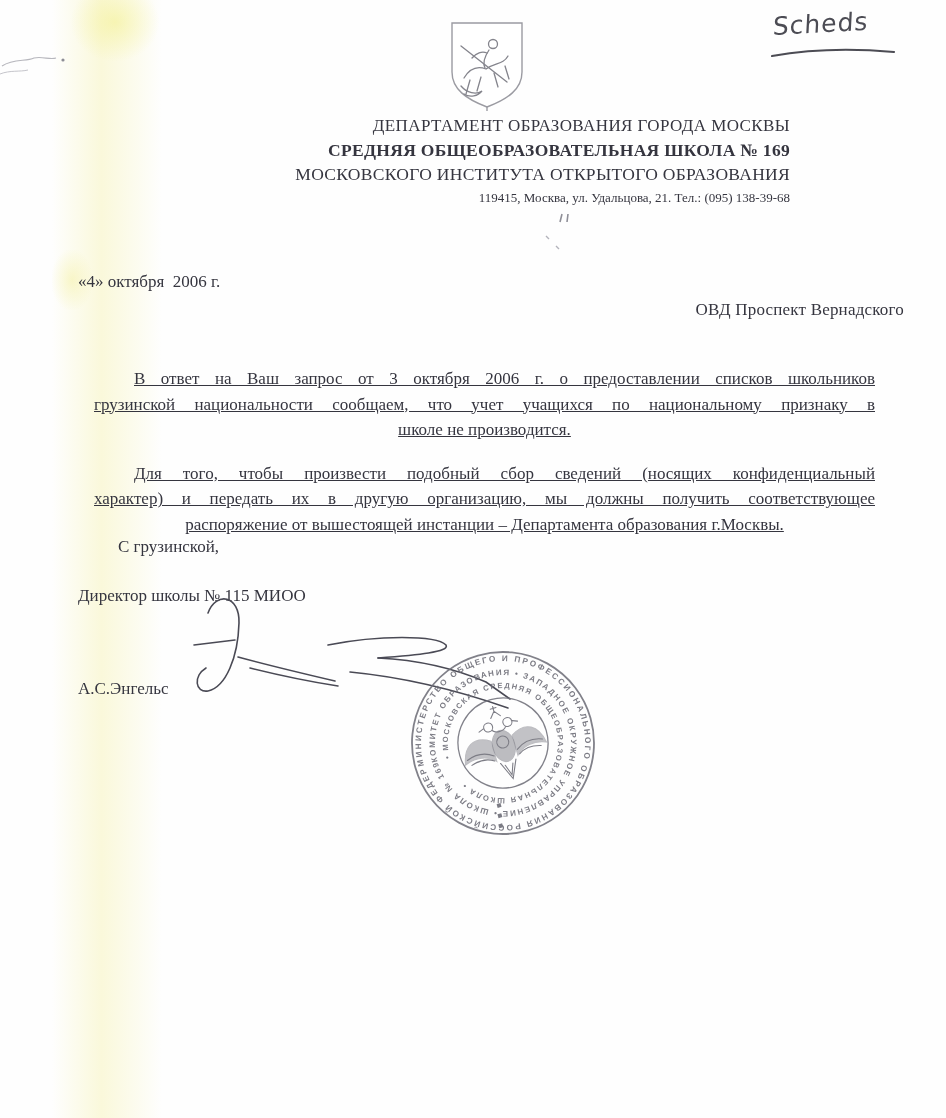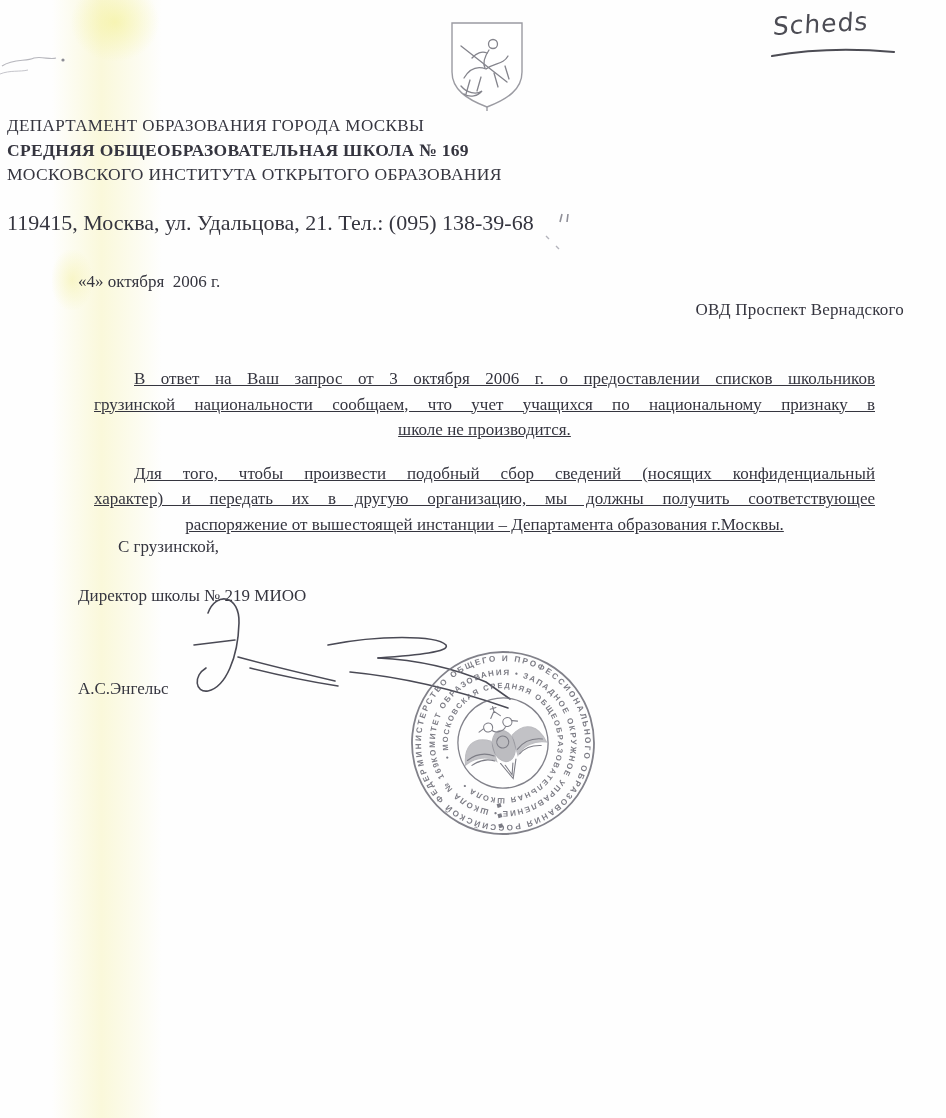--- a/index.html
+++ b/index.html
@@ -30,27 +30,27 @@
   .handwritten-note{
     position:absolute;left:772px;top:8px;width:150px;height:60px;
     font-family:"DejaVu Sans", sans-serif;
     font-size:25px;color:#4c4c54;
     transform:rotate(-3deg) skewX(-6deg);
     letter-spacing:1px;
   }
   .note-underline{position:absolute;left:768px;top:44px;}
   .emblem{position:absolute;left:448px;top:20px;}
   .header{
-    position:absolute;left:7px;top:114px;width:774px;
-    text-align:left;line-height:24px;
+    position:absolute;left:16px;top:114px;width:774px;
+    text-align:right;line-height:24px;
   }
   .header .l1{font-size:17px;letter-spacing:0.4px;}
   .header .l2{font-size:17.5px;font-weight:bold;letter-spacing:0.3px;}
   .header .l3{font-size:17.5px;font-weight:normal;letter-spacing:0.3px;}
-  .header .l4{font-size:22px;margin-top:25px;}
+  .header .l4{font-size:13px;}
   .specks{position:absolute;left:540px;top:208px;}
   .date-line{
     position:absolute;left:78px;top:272px;
     font-size:17px;white-space:pre;
   }
   .addressee{
     position:absolute;right:42px;top:300px;
     font-size:17px;font-weight:normal;letter-spacing:0.2px;
   }
   .body-text{
@@ -133,21 +133,21 @@
       <div class="lline">школе не производится.</div>
     </div>
     <div class="para">
       <div class="jline indent">Для того, чтобы произвести подобный сбор сведений (носящих конфиденциальный</div>
       <div class="jline">характер) и передать их в другую организацию, мы должны получить соответствующее</div>
       <div class="lline">распоряжение от вышестоящей инстанции – Департамента образования г.Москвы.</div>
     </div>
   </div>
 
   <div class="closing">С грузинской,</div>
-  <div class="sig-title">Директор школы № 219 МИОО</div>
+  <div class="sig-title">Директор школы № 115 МИОО</div>
   <div class="sig-name">А.С.Энгельс</div>
 
   <div class="signature">
     <svg width="380" height="150" viewBox="0 0 380 150">
       <g stroke="#4a4a55" stroke-width="1.6" fill="none" stroke-linecap="round">
         <path d="M58,38 C66,16 90,20 89,48 C88,82 76,112 58,116 C45,118 43,101 56,93"></path>
         <path d="M44,70 L85,65"></path>
         <path d="M88,82 C125,92 155,99 185,106"></path>
         <path d="M100,93 C132,101 162,107 188,111"></path>
         <path d="M178,70 C228,60 286,60 296,70 C300,77 268,80 228,83"></path>

